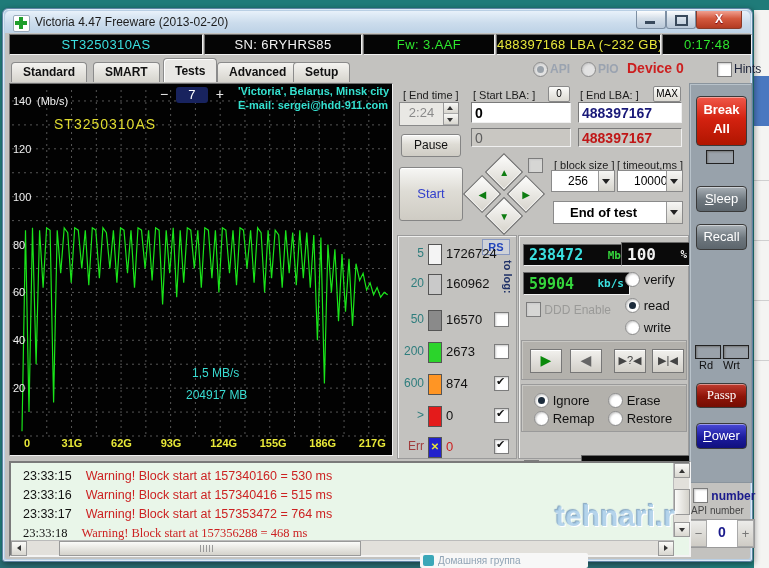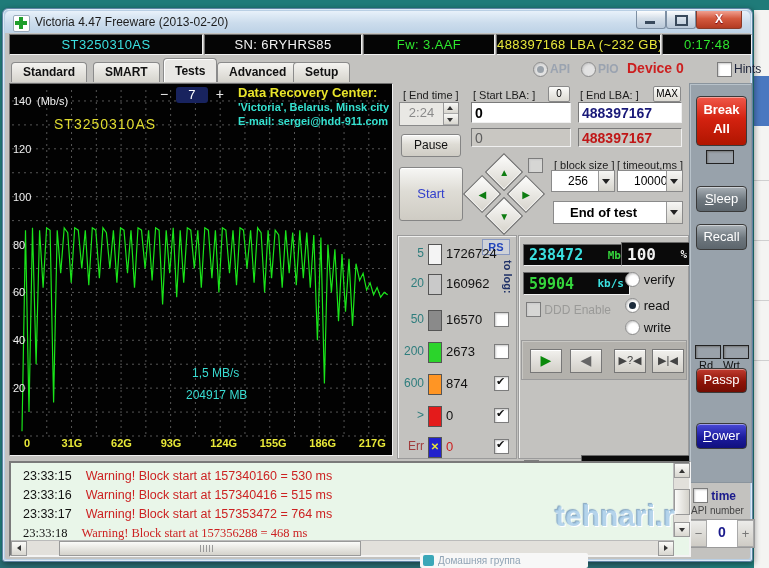--- a/index.html
+++ b/index.html
@@ -159,21 +159,21 @@
     font-weight:bold;line-height:1.45;padding-top:4px;}
   .led{position:absolute;left:16px;top:66px;width:26px;height:12px;background:#9aa2aa;
     border:1px solid #222;box-shadow:inset 1px 1px 2px #777;}
   .graybtn{background:linear-gradient(#a8b0b6,#6d767d 55%,#5d666d);}
   .sleep{top:102px;height:24px;line-height:23px;}
   .recall{top:140px;height:24px;line-height:23px;}
   .accel::first-letter{text-decoration:underline;}
   .led2{position:absolute;top:261px;width:24px;height:12px;background:#9aa2aa;border:1px solid #222;
     box-shadow:inset 1px 1px 2px #777;}
   .ledlbl{position:absolute;top:275px;font-size:11px;color:#111;}
-  .passp{top:284px;height:23px;line-height:22px;background:linear-gradient(#c03c30,#8e1408 55%,#740d02);}
+  .passp{top:299px;height:23px;line-height:22px;background:linear-gradient(#c03c30,#8e1408 55%,#740d02);font-family:Liberation Serif, serif;}
   .power{top:339px;height:24px;line-height:23px;background:linear-gradient(#4a4ad8,#1c1c9e 55%,#10107e);}
 
   .soundrow{position:absolute;left:688px;top:455px;font-size:12px;font-weight:bold;color:#1a1a8c;white-space:nowrap;}
   .apilbl{position:absolute;left:686px;top:472px;font-size:10px;color:#444;white-space:nowrap;}
   .apispin{position:absolute;left:684px;top:486px;width:64px;height:27px;background:#fff;
     border:1px solid #9a9a9a;display:flex;}
   .apispin .m,.apispin .p{width:15px;background:linear-gradient(#ececea,#cfccc5);border:1px solid #aaa;
     color:#777;text-align:center;line-height:25px;font-size:13px;}
   .apispin .v{flex:1;text-align:center;font-weight:bold;color:#1a1a8c;font-size:14px;line-height:25px;}
 
@@ -301,21 +301,20 @@
             <text x="249.72925764192138" y="363" fill="#e8e838" font-size="11" font-weight="bold">155G</text>
             <text x="299.27510917030565" y="363" fill="#e8e838" font-size="11" font-weight="bold">186G</text>
             <text x="348.82096069868993" y="363" fill="#e8e838" font-size="11" font-weight="bold">217G</text>
           </svg>
         <div class="g-zoom">
           <span class="zbtn">−</span>
           <span class="zval">7</span>
           <span class="zbtn">+</span>
         </div>
         <div class="g-banner">
-          <div class="b1">Data Recovery Center:</div>
           <div class="b2">'Victoria', Belarus, Minsk city</div>
           <div class="b3">E-mail: sergei@hdd-911.com</div>
         </div>
         <div class="g-drive">ST3250310AS</div>
         <div class="g-ov1">1,5 MB/s</div>
         <div class="g-ov2">204917 MB</div>
       </div>
 
       <div class="controls">
         <span class="flabel" style="left:10px;top:6px">[ End time ]</span>
@@ -443,20 +442,28 @@
             <div class="mrow" style="top: 84px;"><span class="radio"></span> <span>write</span></div>
           </div>
         <div class="strip" style="top:104px;height:38px">
           <div id="transport-buttons">
               <div class="tbut play" style="left: 8px;"><span>▶</span></div>
               <div class="tbut prev" style="left: 48px;"><span>◀</span></div>
               <div class="tbut " style="left: 92px;"><span>▶?◀</span></div>
               <div class="tbut " style="left: 130px;"><span>▶|◀</span></div>
             </div>
         </div>
+        <div class="strip" style="top:148px;height:46px">
+          <div id="action-radios">
+              <div class="arow" style="left: 12px; top: 8px;"><span class="radio sel"></span> <span>Ignore</span></div>
+              <div class="arow" style="left: 86px; top: 8px;"><span class="radio"></span> <span>Erase</span></div>
+              <div class="arow" style="left: 12px; top: 26px;"><span class="radio"></span> <span>Remap</span></div>
+              <div class="arow" style="left: 86px; top: 26px;"><span class="radio"></span> <span>Restore</span></div>
+            </div>
+        </div>
         <div class="gridrow">
           <span class="cb"></span>
           <span>Grid</span>
         </div>
         <div class="lcd clock">00:00:00</div>
       </div>
 
       <div class="sidebar">
         <div class="sbtn breakall">
           <span>Break</span><br>
@@ -468,21 +475,21 @@
         <div class="led2" style="left:5px"></div>
         <div class="led2" style="left:33px"></div>
         <span class="ledlbl" style="left:9px">Rd</span>
         <span class="ledlbl" style="left:33px">Wrt</span>
         <div class="sbtn passp">Passp</div>
         <div class="sbtn power accel">Power</div>
       </div>
 
       <div class="soundrow">
         <span class="cb"></span>
-        <span>time</span>
+        <span>number</span>
       </div>
       <div class="apilbl">API number</div>
       <div class="apispin">
         <div class="m">−</div>
         <div class="v">0</div>
         <div class="p">+</div>
       </div>
 
       <div class="log">
         <div id="log-lines">

